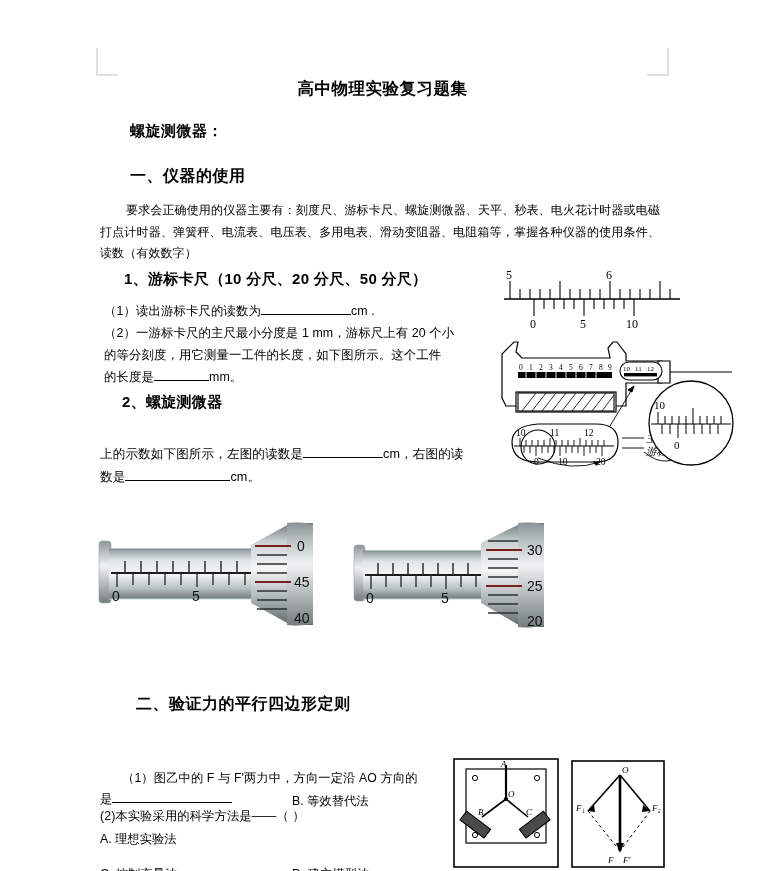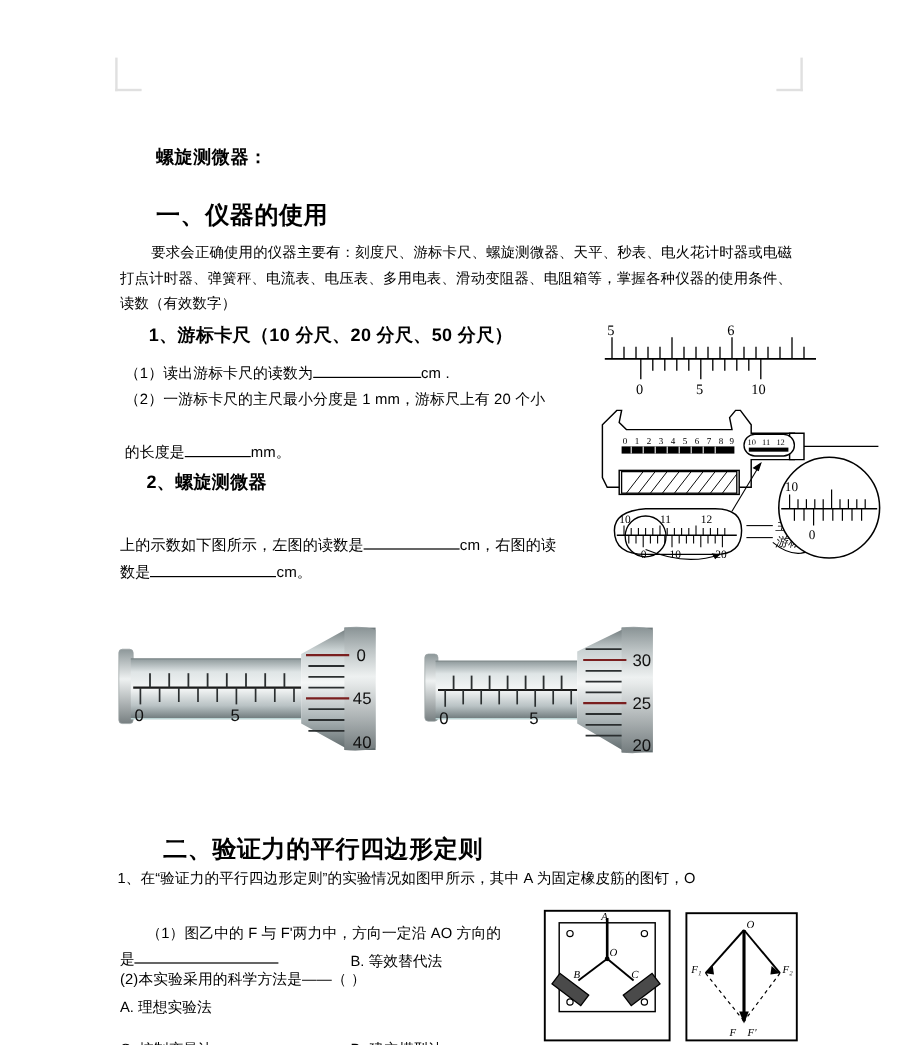--- a/index.html
+++ b/index.html
@@ -23,21 +23,21 @@
   .doc-title{
     position:absolute;left:0;top:78px;width:765px;
     text-align:center;font-size:16.5px;font-weight:bold;
     letter-spacing:.5px;
   }
   .req-title{
     position:absolute;left:130px;top:122px;
     font-size:15px;font-weight:bold;letter-spacing:.5px;
   }
   .h1-sec{
-    position:absolute;font-size:20px;font-weight:bold;letter-spacing:.5px;
+    position:absolute;font-size:16px;font-weight:bold;letter-spacing:.5px;
   }
   .h1-one{left:130px;top:166px;}
   .h1-two{left:136px;top:694px;}
 
   .para{
     position:absolute;font-size:12px;line-height:21.5px;
     letter-spacing:.1px;text-align:justify;
   }
   .p-instr{left:100px;top:200px;width:560px;}
   .p-instr .ind{display:inline-block;width:26px;}
@@ -87,33 +87,34 @@
 </head>
 <body>
 
 <div class="page">
 
   <div class="crop crop-tl"></div>
   <div class="crop crop-tr"></div>
 
   <div class="body-area">
 
+    <div class="doc-title">高中物理实验复习题集</div>
 
     <div class="req-title">螺旋测微器：</div>
 
     <div class="h1-sec h1-one">一、仪器的使用</div>
 
     <div class="para p-instr"><span class="ind"></span><span>要求会正确使用的仪器主要有：刻度尺、游标卡尺、螺旋测微器、天平、秒表、电火花计时器或电磁打点计时器、弹簧秤、电流表、电压表、多用电表、滑动变阻器、电阻箱等，掌握各种仪器的使用条件、读数（有效数字）</span></div>
 
     <div class="h2-sec h2-vernier">1、游标卡尺（10 分尺、20 分尺、50 分尺）</div>
 
     <div class="para q-vernier">
       <span>（1）读出游标卡尺的读数为</span><span class="blank bl-90"></span><span>cm .</span><br>
       <span>（2）一游标卡尺的主尺最小分度是 1 mm，游标尺上有 20 个小</span><br>
-      <br>
+      <span>的等分刻度，用它测量一工件的长度，如下图所示。这个工件</span><br>
       <span>的长度是</span><span class="blank bl-55"></span><span>mm。</span>
     </div>
 
     <div class="h2-sec h2-micro">2、螺旋测微器</div>
 
     <div class="para q-micro">
       <span class="ind"></span><br>
       <span>上的示数如下图所示，左图的读数是</span><span class="blank bl-80"></span><span>cm，右图的读</span><br>
       <span>数是</span><span class="blank bl-105"></span><span>cm。</span>
     </div>
@@ -467,21 +468,21 @@
             <text x="177" y="74">25</text>
             <text x="177" y="109">20</text>
           </g>
         </g>
       </svg>
     </div>
 
     <div class="h1-sec h1-two">二、验证力的平行四边形定则</div>
 
     <div class="para p-sec2">
-      <span>1、在“验证力的平行四边形定则”的实验情况如图甲所示，其中 A 为固定橡皮筋的图钉，O</span><br>
+      <br>
     </div>
 
     <div class="para p-q1">
       <span class="ind"></span><span>（1）图乙中的 F 与 F'两力中，方向一定沿 AO 方向的</span><br>
       <span>是</span><span class="blank bl-120"></span>
     </div>
 
     <div class="para p-q2">(2)本实验采用的科学方法是——（        ）</div>
 
     <div class="opt-row opt-a">

